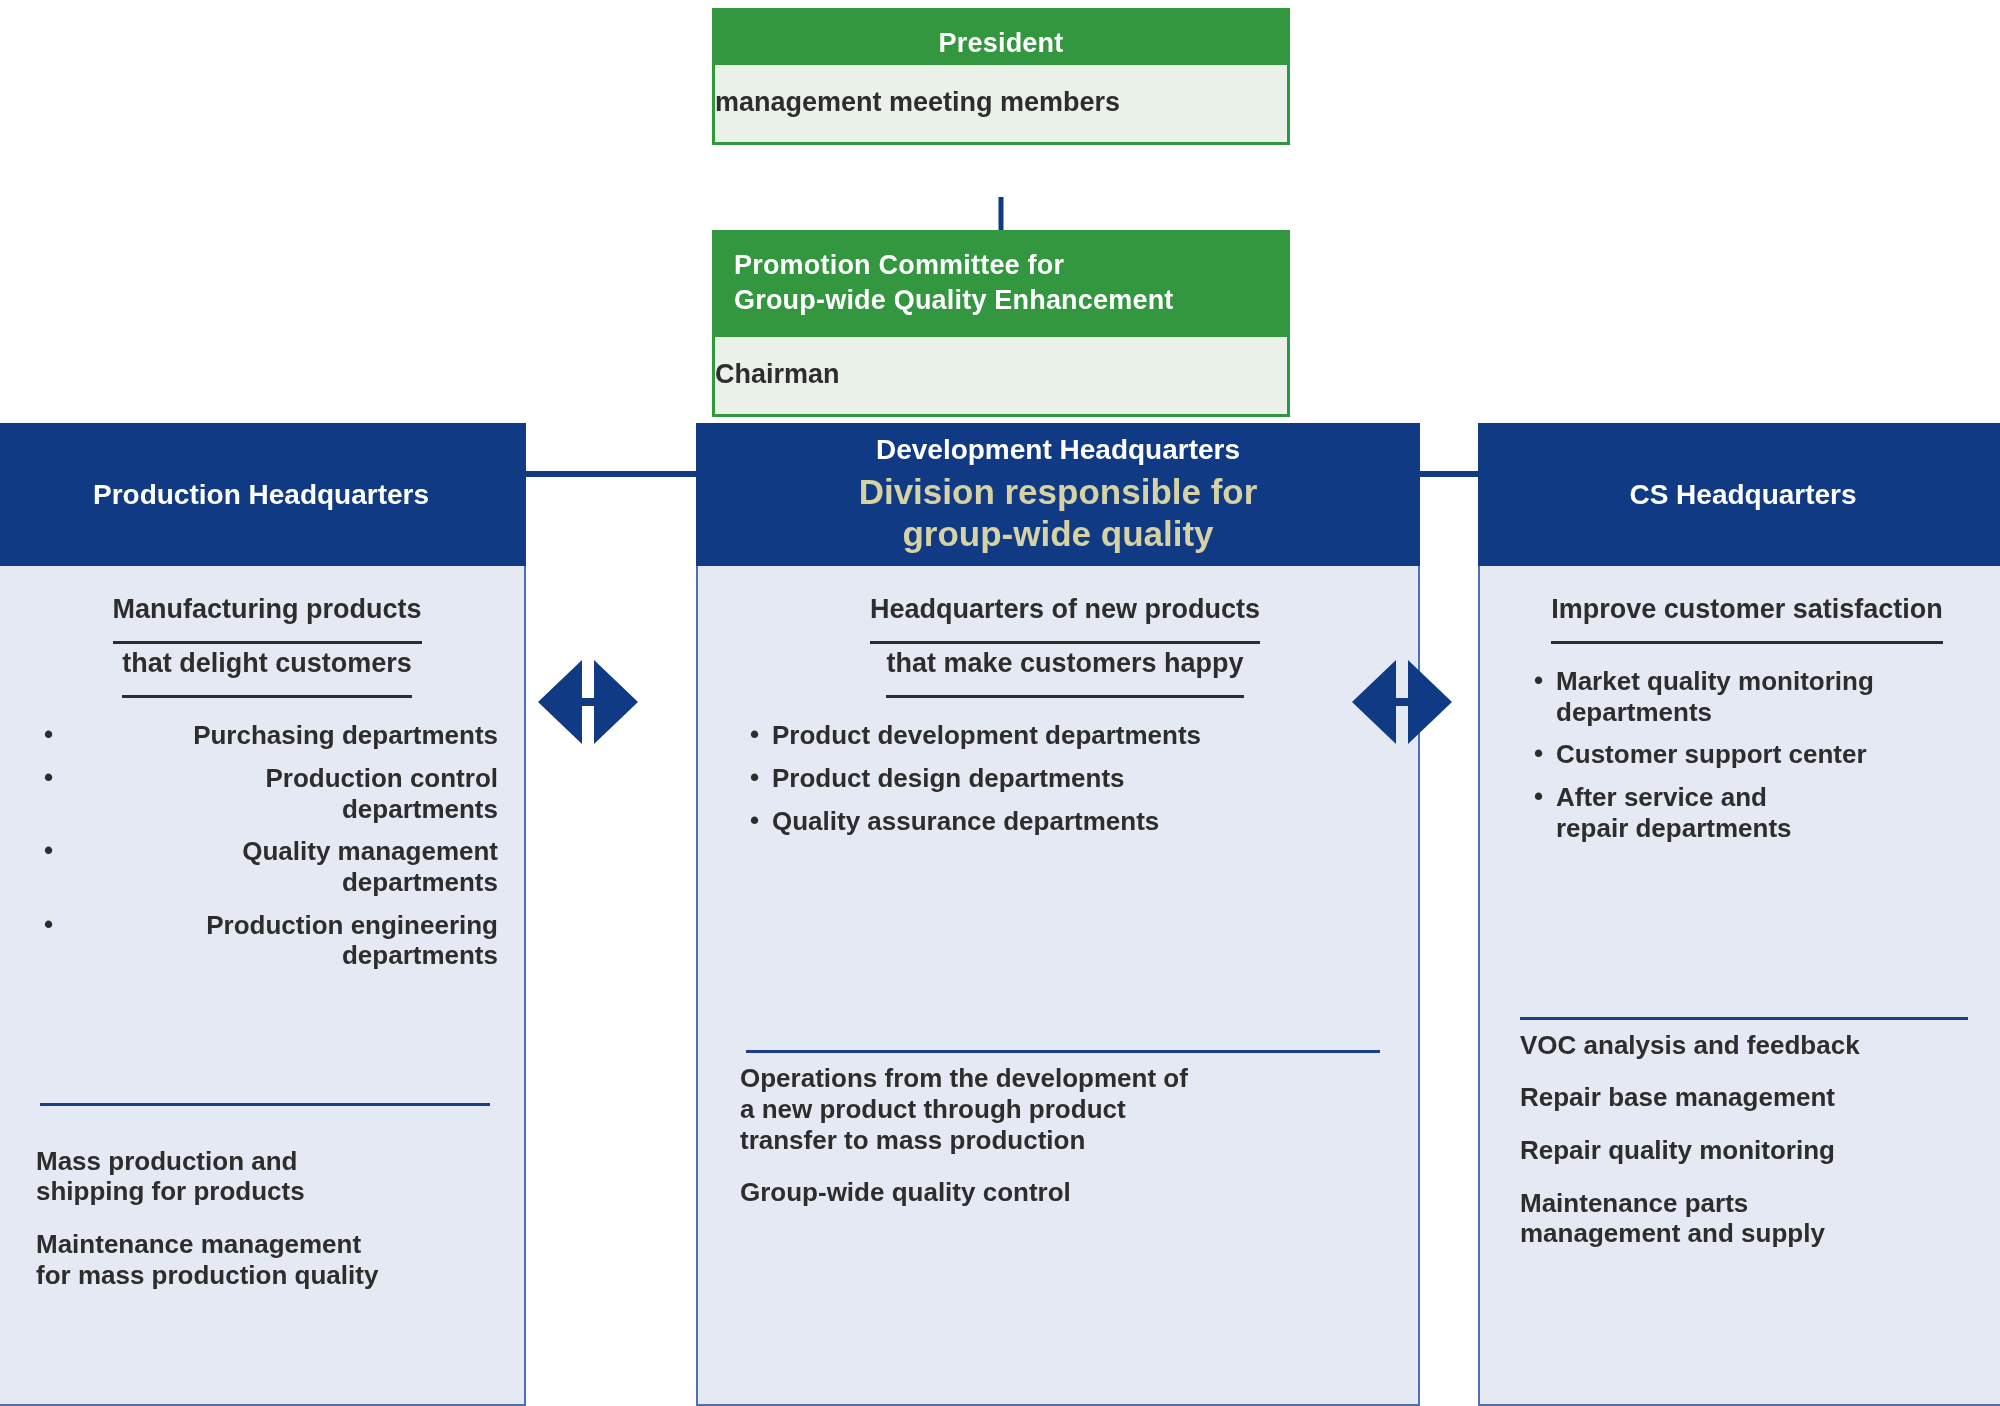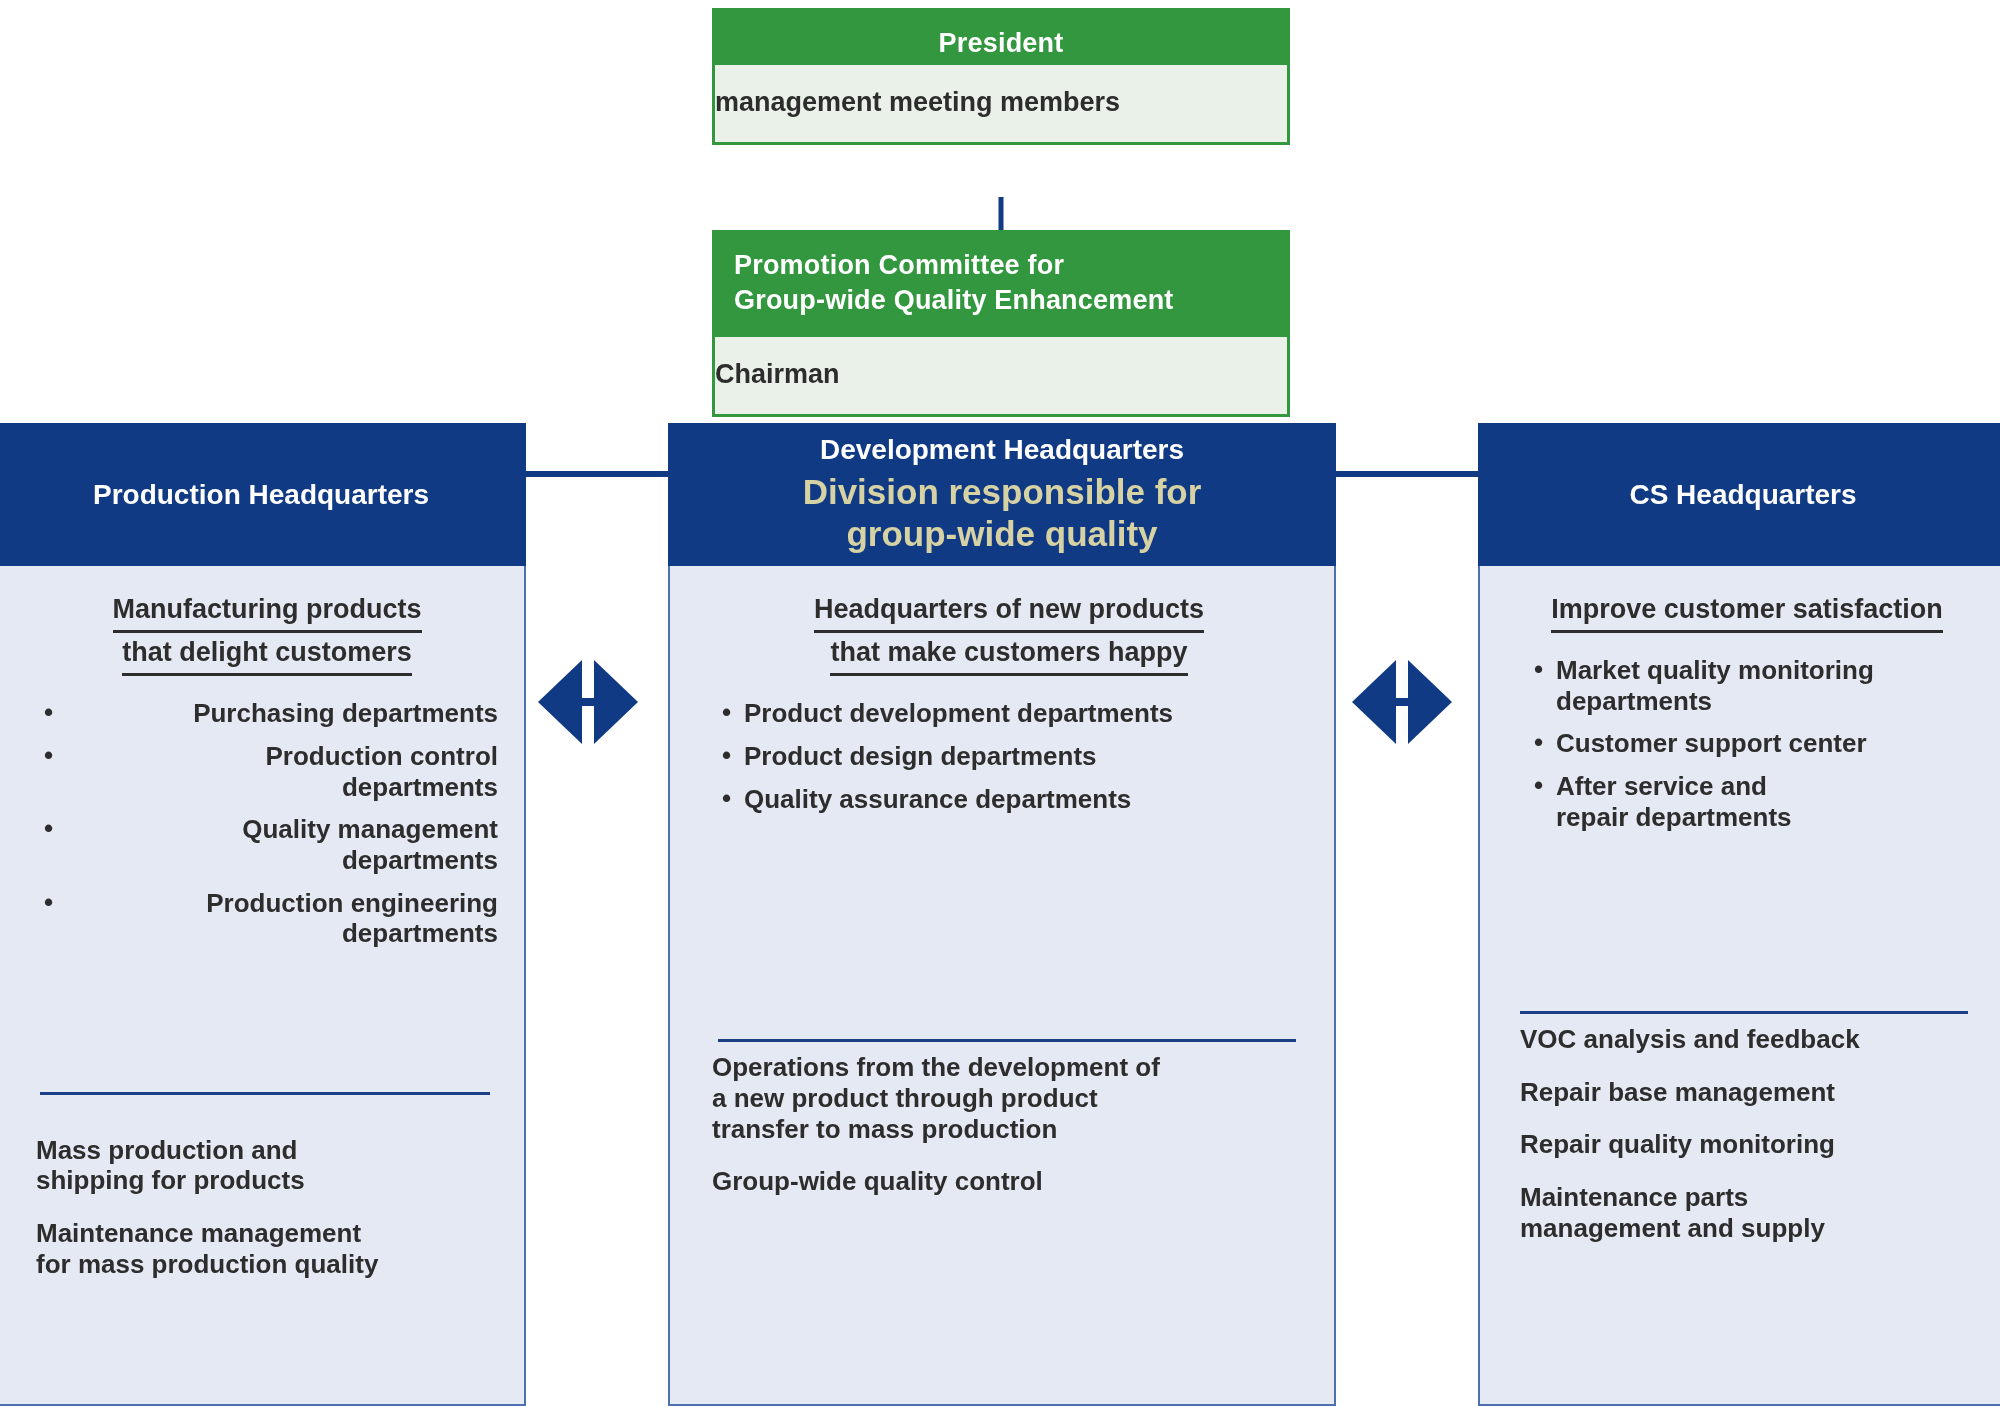--- a/index.html
+++ b/index.html
@@ -113,21 +113,21 @@
   .hq-lead {
     text-align: center;
     font-size: 27px;
     font-weight: bold;
     color: #2D2D2D;
     line-height: 1.42;
     padding: 24px 14px 6px;
   }
   .hq-lead span {
     border-bottom: 3px solid #2D2D2D;
-    padding-bottom: 3px;
+    padding-bottom: 14px;
     display: inline-block;
     line-height: 1.30;
   }
   .hq-list {
     list-style: none;
     padding: 16px 0 0 0;
     margin: 0;
   }
   .hq-list li {
     position: relative;
@@ -165,22 +165,22 @@
     width: 530px;
   }
   #hq-production .hq-head { height: 143px; }
   #hq-production .hq-body { height: 840px; padding: 0 26px 0 38px; }
   #hq-production .hq-lead { padding-left: 8px; padding-right: 8px; }
   #hq-production .hq-list { padding-left: 4px; text-align: right; }
   #hq-production .hq-divider { margin: 6px 8px 0 4px; }
   #hq-production .hq-notes { padding-left: 0; margin-top: 30px; }
 
   #hq-development {
-    left: 668px;
-    width: 668px;
+    left: 696px;
+    width: 724px;
   }
   #hq-development .hq-head { height: 143px; }
   #hq-development .hq-body { height: 840px; padding: 0 28px 0 42px; }
   #hq-development .hq-list { padding-left: 6px; }
   #hq-development .hq-divider { margin: 6px 10px 0 6px; }
 
   #hq-cs {
     left: 1478px;
     width: 530px;
   }

